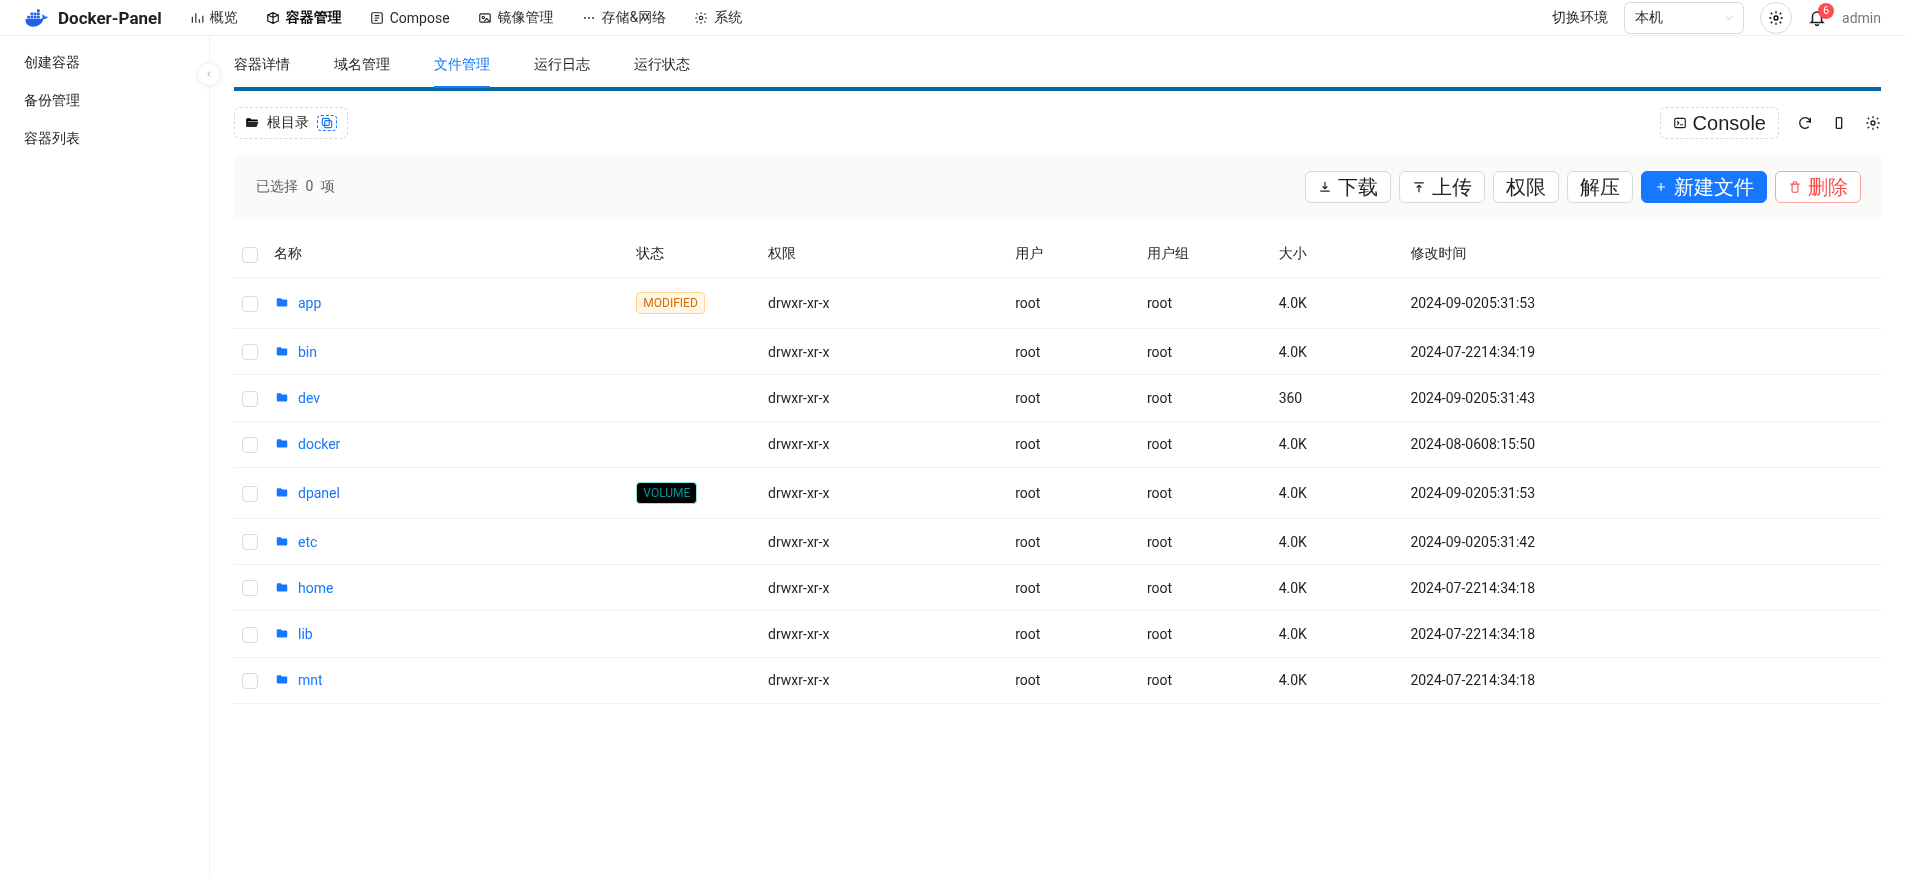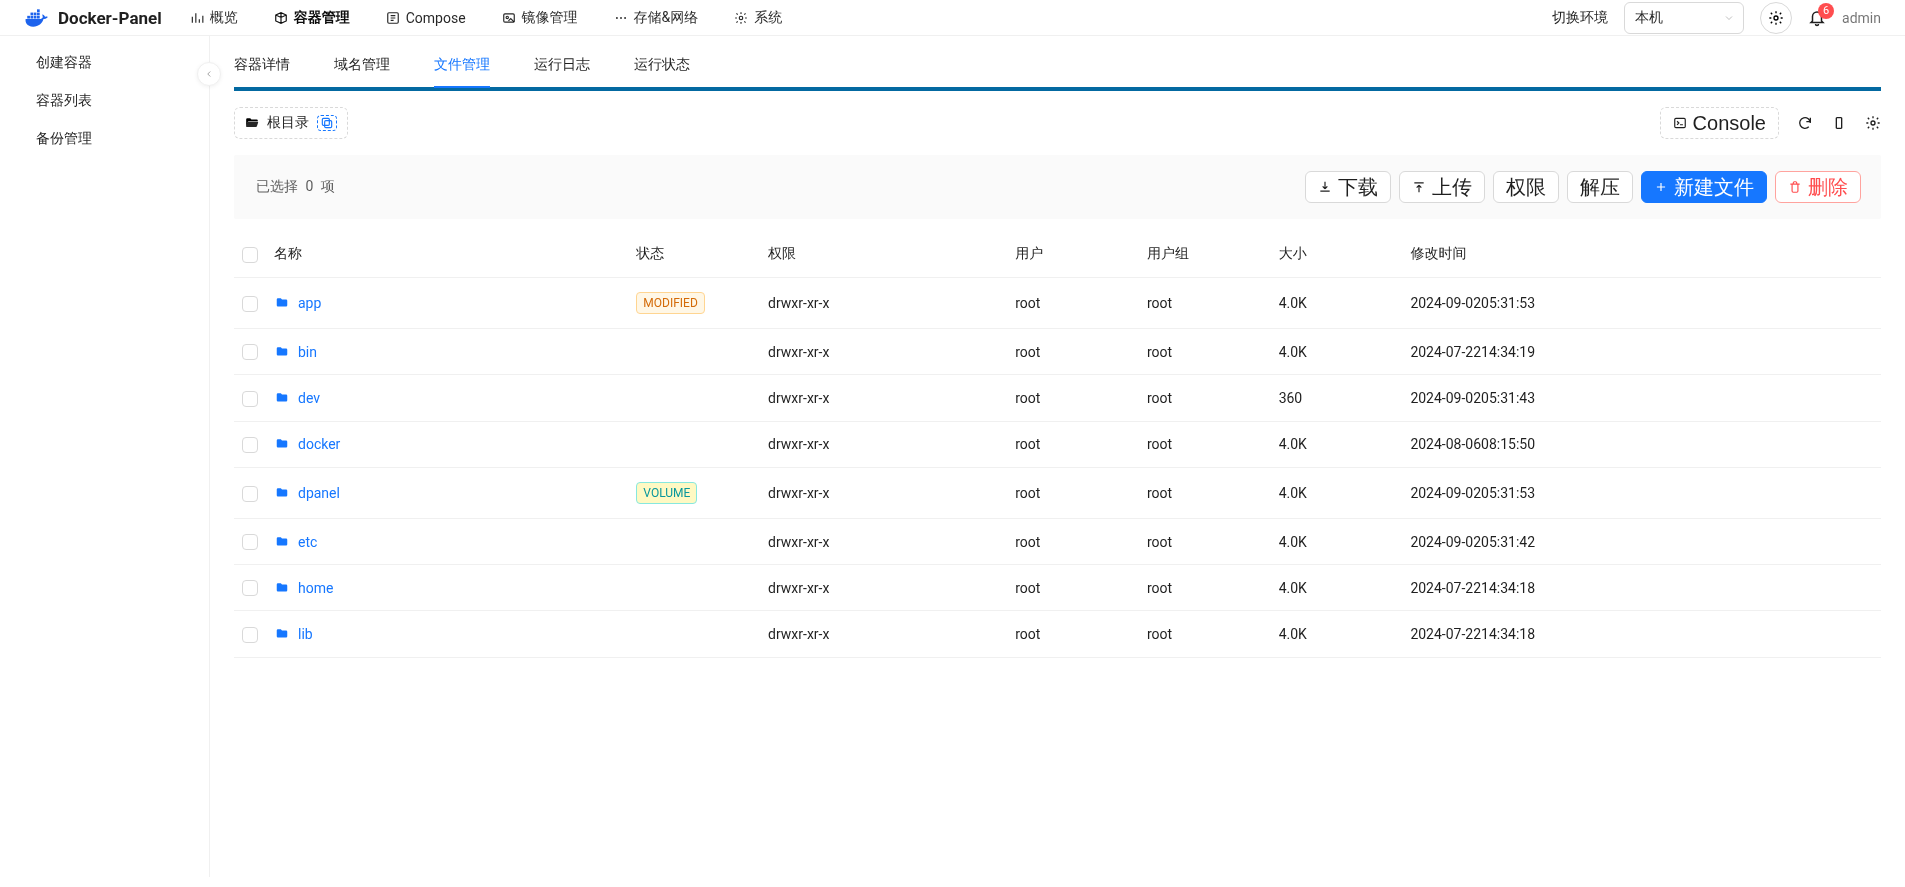--- a/index.html
+++ b/index.html
@@ -3,36 +3,36 @@
 <meta charset="utf-8">
 <style>
   * { box-sizing: border-box; margin: 0; padding: 0; }
   body { font-family: -apple-system, BlinkMacSystemFont, "Segoe UI", Roboto, "Helvetica Neue", Arial, sans-serif; font-size: 14px; color: rgba(0,0,0,0.88); background: #fff; }
   a { text-decoration: none; color: inherit; }
 
   
   .topnav { height: 36px; border-bottom: 1px solid #f0f0f0; display: flex; align-items: center; padding: 0 24px; gap: 28px; }
   .brand { display: flex; align-items: center; gap: 8px; font-weight: 700; font-size: 17px; }
   .brand svg { width: 26px; height: 20px; }
-  .topmenu { display: flex; align-items: center; gap: 36px; }
+  .topmenu { display: flex; align-items: center; gap: 28px; }
   .topmenu-item { display: flex; align-items: center; gap: 6px; color: rgba(0,0,0,0.85); cursor: pointer; }
   .topmenu-item.active { color: rgba(0,0,0,0.95); font-weight: 600; }
   .topmenu-item .mi { width:14px; height:14px; }
   .top-right { margin-left: auto; display: flex; align-items: center; gap: 16px; }
   .switch-label { color: rgba(0,0,0,0.88); }
   .select { border: 1px solid #d9d9d9; border-radius: 6px; height: 32px; min-width: 120px; display: flex; align-items: center; padding: 0 28px 0 10px; position: relative; cursor: pointer; background: #fff; }
   .select .chev { position: absolute; right: 8px; top: 50%; transform: translateY(-50%); width: 12px; height: 12px; color: rgba(0,0,0,0.25); }
   .iconbtn { width: 32px; height: 32px; border: 1px solid #d9d9d9; border-radius: 50%; background: #fff; display: flex; align-items: center; justify-content: center; cursor: pointer; }
   .bell { position: relative; }
   .badge { position: absolute; top: -6px; right: -8px; background: #ff4d4f; color: #fff; border-radius: 10px; font-size: 11px; line-height: 16px; padding: 0 5px; min-width: 16px; text-align: center; }
 
   
   .layout { display: flex; min-height: calc(100vh - 46px); }
   .sidebar { width: 210px; border-right: 1px solid #f0f0f0; position: relative; padding-top: 8px; }
-  .sidebar-item { padding: 10px 36px; display: block; color: rgba(0,0,0,0.88); cursor: pointer; }
+  .sidebar-item { padding: 10px 24px; display: block; color: rgba(0,0,0,0.88); cursor: pointer; }
   .collapse-toggle { position: absolute; right: -12px; top: 26px; width: 24px; height: 24px; border: 1px solid #f0f0f0; border-radius: 50%; background: #fff; display: flex; align-items: center; justify-content: center; cursor: pointer; box-shadow: 0 1px 4px rgba(0,0,0,0.06); }
   .collapse-toggle svg { width: 10px; height: 10px; color: rgba(0,0,0,0.45); }
   .main { flex: 1; padding: 0 24px 24px; background: #fff; }
 
   
   .tabs { display: flex; gap: 44px; border-bottom: 4px solid #0369a1; padding-top: 8px; }
   .tab { padding: 12px 0; cursor: pointer; color: rgba(0,0,0,0.88); border-bottom: 2px solid transparent; margin-bottom: -1px; }
   .tab.active { color: #1677ff; border-bottom-color: #1677ff; }
 
   
@@ -56,21 +56,21 @@
   
   .table { width: 100%; border-collapse: collapse; margin-top: 12px; }
   .table th, .table td { text-align: left; padding: 14px 8px; border-bottom: 1px solid #f0f0f0; font-size: 14px; }
   .table th { font-weight: 400; color: rgba(0,0,0,0.88); }
   .chk { width: 16px; height: 16px; border: 1px solid #d9d9d9; border-radius: 4px; display: inline-block; vertical-align: middle; cursor: pointer; background:#fff; }
   .col-chk { width: 30px; }
   .folder { width: 16px; height: 14px; display: inline-block; vertical-align: -2px; margin-right: 8px; }
   .name-link { color: #1677ff; cursor: pointer; }
   .tag { display: inline-block; border: 1px solid; border-radius: 4px; padding: 0 6px; font-size: 12px; line-height: 20px; }
   .tag.orange { color: #d46b08; background: #fff7e6; border-color: #ffd591; }
-  .tag.cyan   { color: #08979c; background: #fef9c3; border-color: #87e8de; }
+  .tag.cyan   { color: #08979c; background: #000000; border-color: #87e8de; }
 </style>
 </head>
 <body>
 
 <svg width="0" height="0" style="position:absolute">
   <defs>
     <symbol id="i-chart" viewBox="0 0 24 24">
         <path fill="none" stroke="currentColor" stroke-width="2" d="M4 20V10M10 20V4M16 20v-6M22 20V8"></path>
       </symbol>
     <symbol id="i-box" viewBox="0 0 24 24">
@@ -217,22 +217,22 @@
       <span class="badge">6</span>
     </div>
     <span style="cursor:pointer;color:rgba(0,0,0,0.55)">admin</span>
   </div>
 </header>
 
 <div class="layout">
   <aside class="sidebar">
     <div id="sidebar-items">
         <a class="sidebar-item">创建容器</a>
+        <a class="sidebar-item">备份管理</a>
         <a class="sidebar-item">容器列表</a>
-        <a class="sidebar-item">备份管理</a>
       </div>
     <div class="collapse-toggle">
       <svg>
           <use href="#i-chev-left"></use>
         </svg>
     </div>
   </aside>
 
   <main class="main">
     <div class="tabs" id="tabs">
@@ -417,16 +417,28 @@
     <td><span class="name-link"><svg class="folder" style="color:#1677ff">
                   <use href="#i-folder"></use>
                 </svg>lib</span></td>
     <td></td>
     <td>drwxr-xr-x</td>
     <td>root</td>
     <td>root</td>
     <td>4.0K</td>
     <td>2024-07-2214:34:18</td>
           </tr>
+          <tr>
+    <td class="col-chk"><span class="chk"></span></td>
+    <td><span class="name-link"><svg class="folder" style="color:#1677ff">
+                  <use href="#i-folder"></use>
+                </svg>mnt</span></td>
+    <td></td>
+    <td>drwxr-xr-x</td>
+    <td>root</td>
+    <td>root</td>
+    <td>4.0K</td>
+    <td>2024-07-2214:34:18</td>
+          </tr>
         </tbody>
     </table>
   </main>
 </div>
 
 </body></html>

